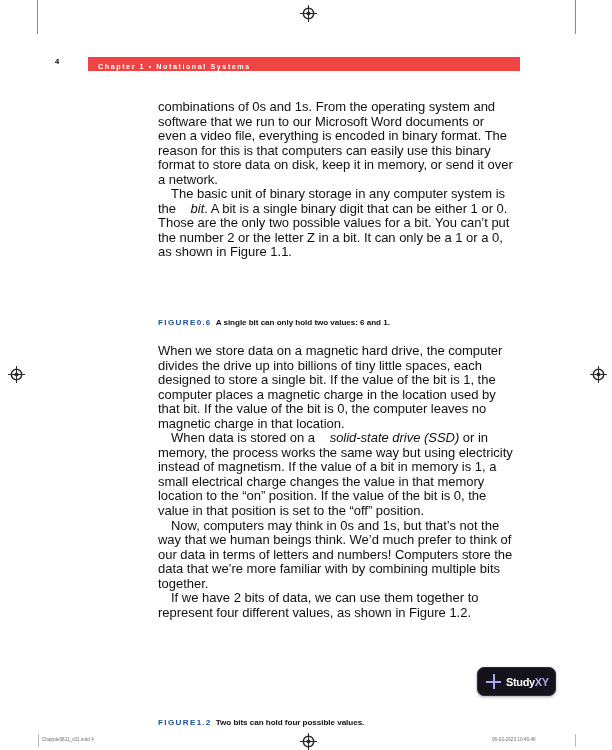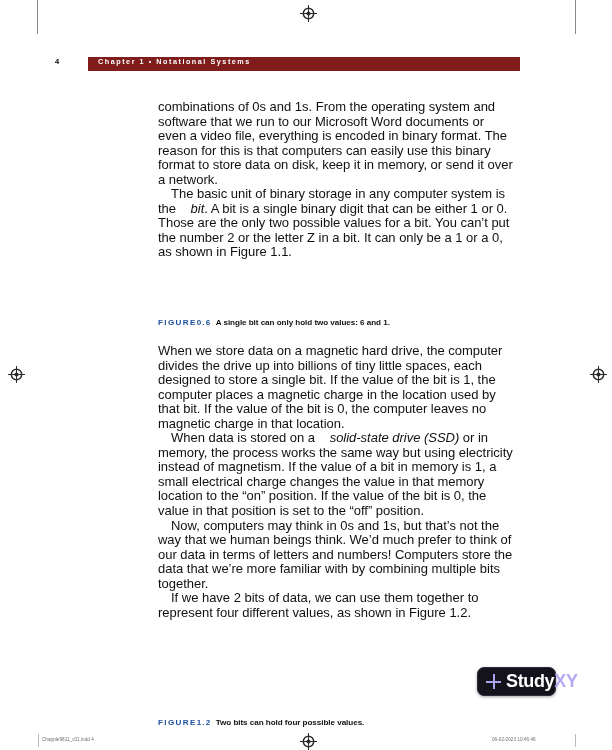--- a/index.html
+++ b/index.html
@@ -42,23 +42,23 @@
     font-weight: bold;
     color: #000000;
     letter-spacing: 0.2px;
   }
   .chapter-bar {
     position: absolute;
     left: 88px;
     top: 57px;
     width: 432px;
     height: 14px;
-    background: #7f1d1d;
+    background: #ef4444;
     display: flex;
-    align-items: flex-start;
+    align-items: flex-end;
   }
   .chapter-bar-text {
     color: #ffffff;
     font-size: 7.2px;
     font-weight: bold;
     letter-spacing: 1.55px;
     padding-left: 10px;
     white-space: nowrap;
   }
 
@@ -136,21 +136,21 @@
     background: #a9a5f0;
   }
   .studyxy-plus::before {
     left: 7px; top: 0; width: 1.6px; height: 15px;
   }
   .studyxy-plus::after {
     top: 7px; left: 0; height: 1.6px; width: 15px;
   }
   .studyxy-word {
     margin-left: 5px;
-    font-size: 18px;
+    font-size: 11px;
     font-weight: bold;
     letter-spacing: -0.35px;
     white-space: nowrap;
   }
   .studyxy-study { color: #ffffff; }
   .studyxy-xy { color: #b6a8f2; }
 
   
   .footer-rule-left {
     position: absolute;

